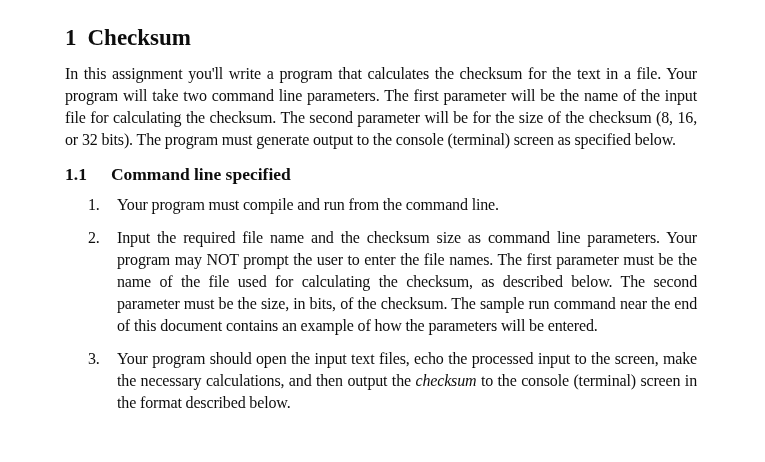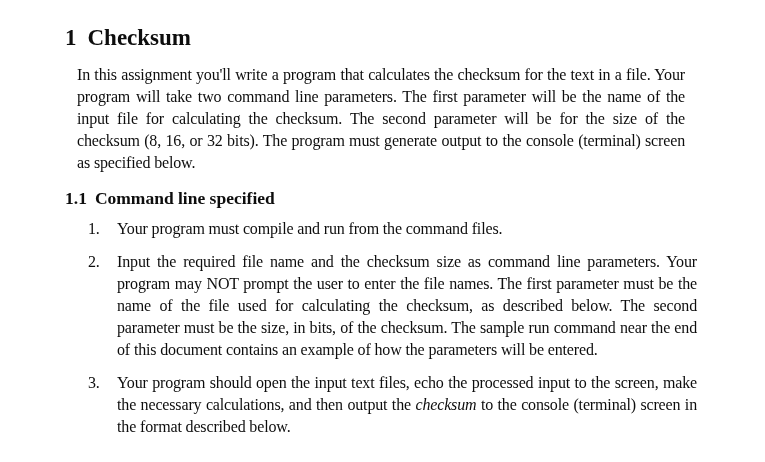--- a/index.html
+++ b/index.html
@@ -27,35 +27,35 @@
     font-size: 23px;
     line-height: 28px;
     font-weight: 700;
     letter-spacing: 0;
   }
   .sec-title .num {
     display: inline-block;
     margin-right: 11px;
   }
   .body-par {
-    margin: 12px;
+    margin: 0;
     font-size: 16px;
     line-height: 22px;
     text-align: justify;
     letter-spacing: -0.15px;
   }
   .subsec-title {
     margin: 11px 0 0 0;
     font-size: 17.5px;
     line-height: 24px;
     font-weight: 700;
   }
   .subsec-title .num {
     display: inline-block;
-    margin-right: 8px;
+    margin-right: 24px;
   }
   .numbered-list {
     margin-top: 8px;
   }
   .list-item {
     display: flex;
     margin-top: 0;
   }
   .list-item + .list-item {
     margin-top: 11px;
@@ -90,21 +90,21 @@
 
   <p class="body-par">In this assignment you'll write a program that calculates the checksum for the text in a file. Your program will take two command line parameters. The first parameter will be the name of the input file for calculating the checksum. The second parameter will be for the size of the checksum (8, 16, or 32 bits). The program must generate output to the console (terminal) screen as specified below.</p>
 
   <h2 class="subsec-title">
     <span class="num">1.1</span><span>Command line specified</span>
   </h2>
 
   <div class="numbered-list" id="numbered-list">
       <div class="list-item">
         <span class="marker">1.</span>
-        <div class="item-text"><span>Your program must compile and run from the command files.</span></div>
+        <div class="item-text"><span>Your program must compile and run from the command line.</span></div>
       </div>
       <div class="list-item">
         <span class="marker">2.</span>
         <div class="item-text"><span>Input the required file name and the checksum size as command line parameters. Your program may NOT prompt the user to enter the file names. The first parameter must be the name of the file used for calculating the checksum, as described below. The second parameter must be the size, in bits, of the checksum. The sample run command near the end of this document contains an example of how the parameters will be entered.</span></div>
       </div>
       <div class="list-item">
         <span class="marker">3.</span>
         <div class="item-text"><span>Your program should open the input text files, echo the processed input to the screen, make the necessary calculations, and then output the </span><em>checksum</em><span> to the console (terminal) screen in the format described below.</span></div>
       </div>
     </div>

